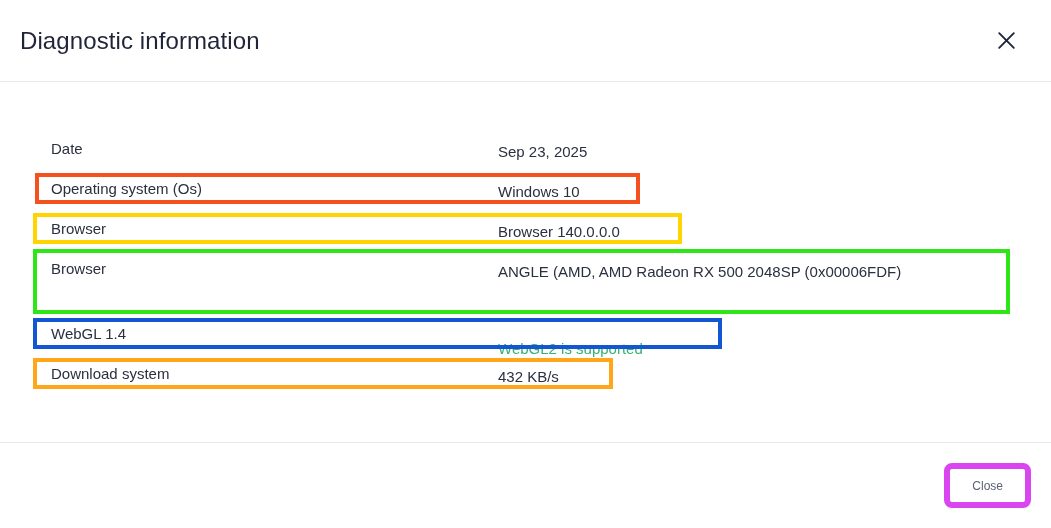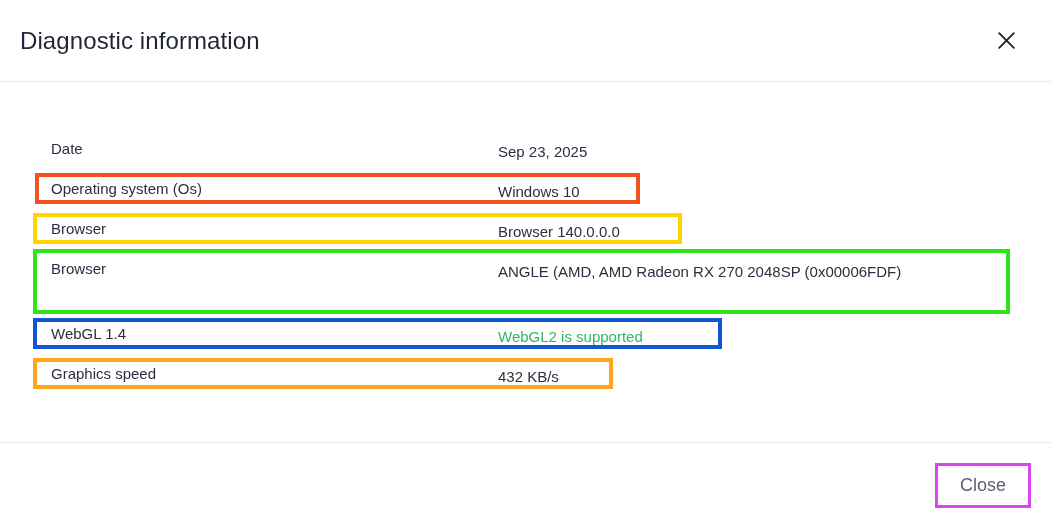--- a/index.html
+++ b/index.html
@@ -67,21 +67,21 @@
     white-space:nowrap;
   }
   .diag-value {
     position:absolute;
     left:498px;
     font-size:15px;
     color:#2b3040;
     white-space:nowrap;
     line-height:24px;
   }
-  .diag-value.ok { color:#33b36b; }
+  .diag-value.ok { color:#33b36b;margin-top:12px; }
   .diag-value .vline { display:block; }
 
   
   .anno {
     position:absolute;
     border-style:solid;
     pointer-events:none;
     background:transparent;
   }
 
@@ -93,24 +93,24 @@
     display:flex;
     align-items:center;
     justify-content:flex-end;
     padding-right:20px;
   }
   .btn-close {
     min-width:84px;
     height:45px;
     padding:0 22px;
     background:#ffffff;
-    border:3px solid #d946ef;
-    border-radius:0;
+    border:6px solid #d946ef;
+    border-radius:8px;
     color:#5a6275;
-    font-size:18px;
+    font-size:12px;
     font-family:"Liberation Sans", sans-serif;
     cursor:pointer;
   }
 </style>
 </head>
 <body>
 
 <div class="dialog">
 
   <div class="dlg-header">
@@ -136,31 +136,31 @@
       </div>
 
       <div class="diag-row" style="top:138px;">
         <div class="diag-label">Browser</div>
         <div class="diag-value">Browser 140.0.0.0</div>
       </div>
 
       <div class="diag-row" style="top:178px;">
         <div class="diag-label">Browser</div>
         <div class="diag-value" style="line-height:24px;">
-          <span class="vline">ANGLE (AMD, AMD Radeon RX 270 2048SP (0x00006FDF)</span>
+          <span class="vline">ANGLE (AMD, AMD Radeon RX 500 2048SP (0x00006FDF)</span>
         </div>
       </div>
 
       <div class="diag-row" style="top:243px;">
         <div class="diag-label">WebGL 1.4</div>
         <div class="diag-value ok">WebGL2 is supported</div>
       </div>
 
       <div class="diag-row" style="top:283px;">
-        <div class="diag-label">Graphics speed</div>
+        <div class="diag-label">Download system</div>
         <div class="diag-value">432 KB/s</div>
       </div>
 
       <div class="anno" style="left:35px; top:91px; width:605px; height:31px; border-width:4px; border-color:#f4511e;"></div>
 
       <div class="anno" style="left:33px; top:131px; width:649px; height:31px; border-width:4px; border-color:#ffd400;"></div>
 
       <div class="anno" style="left:33px; top:167px; width:977px; height:65px; border-width:4px; border-color:#2ee617;"></div>
 
       <div class="anno" style="left:33px; top:236px; width:689px; height:31px; border-width:4px; border-color:#1256d4;"></div>

